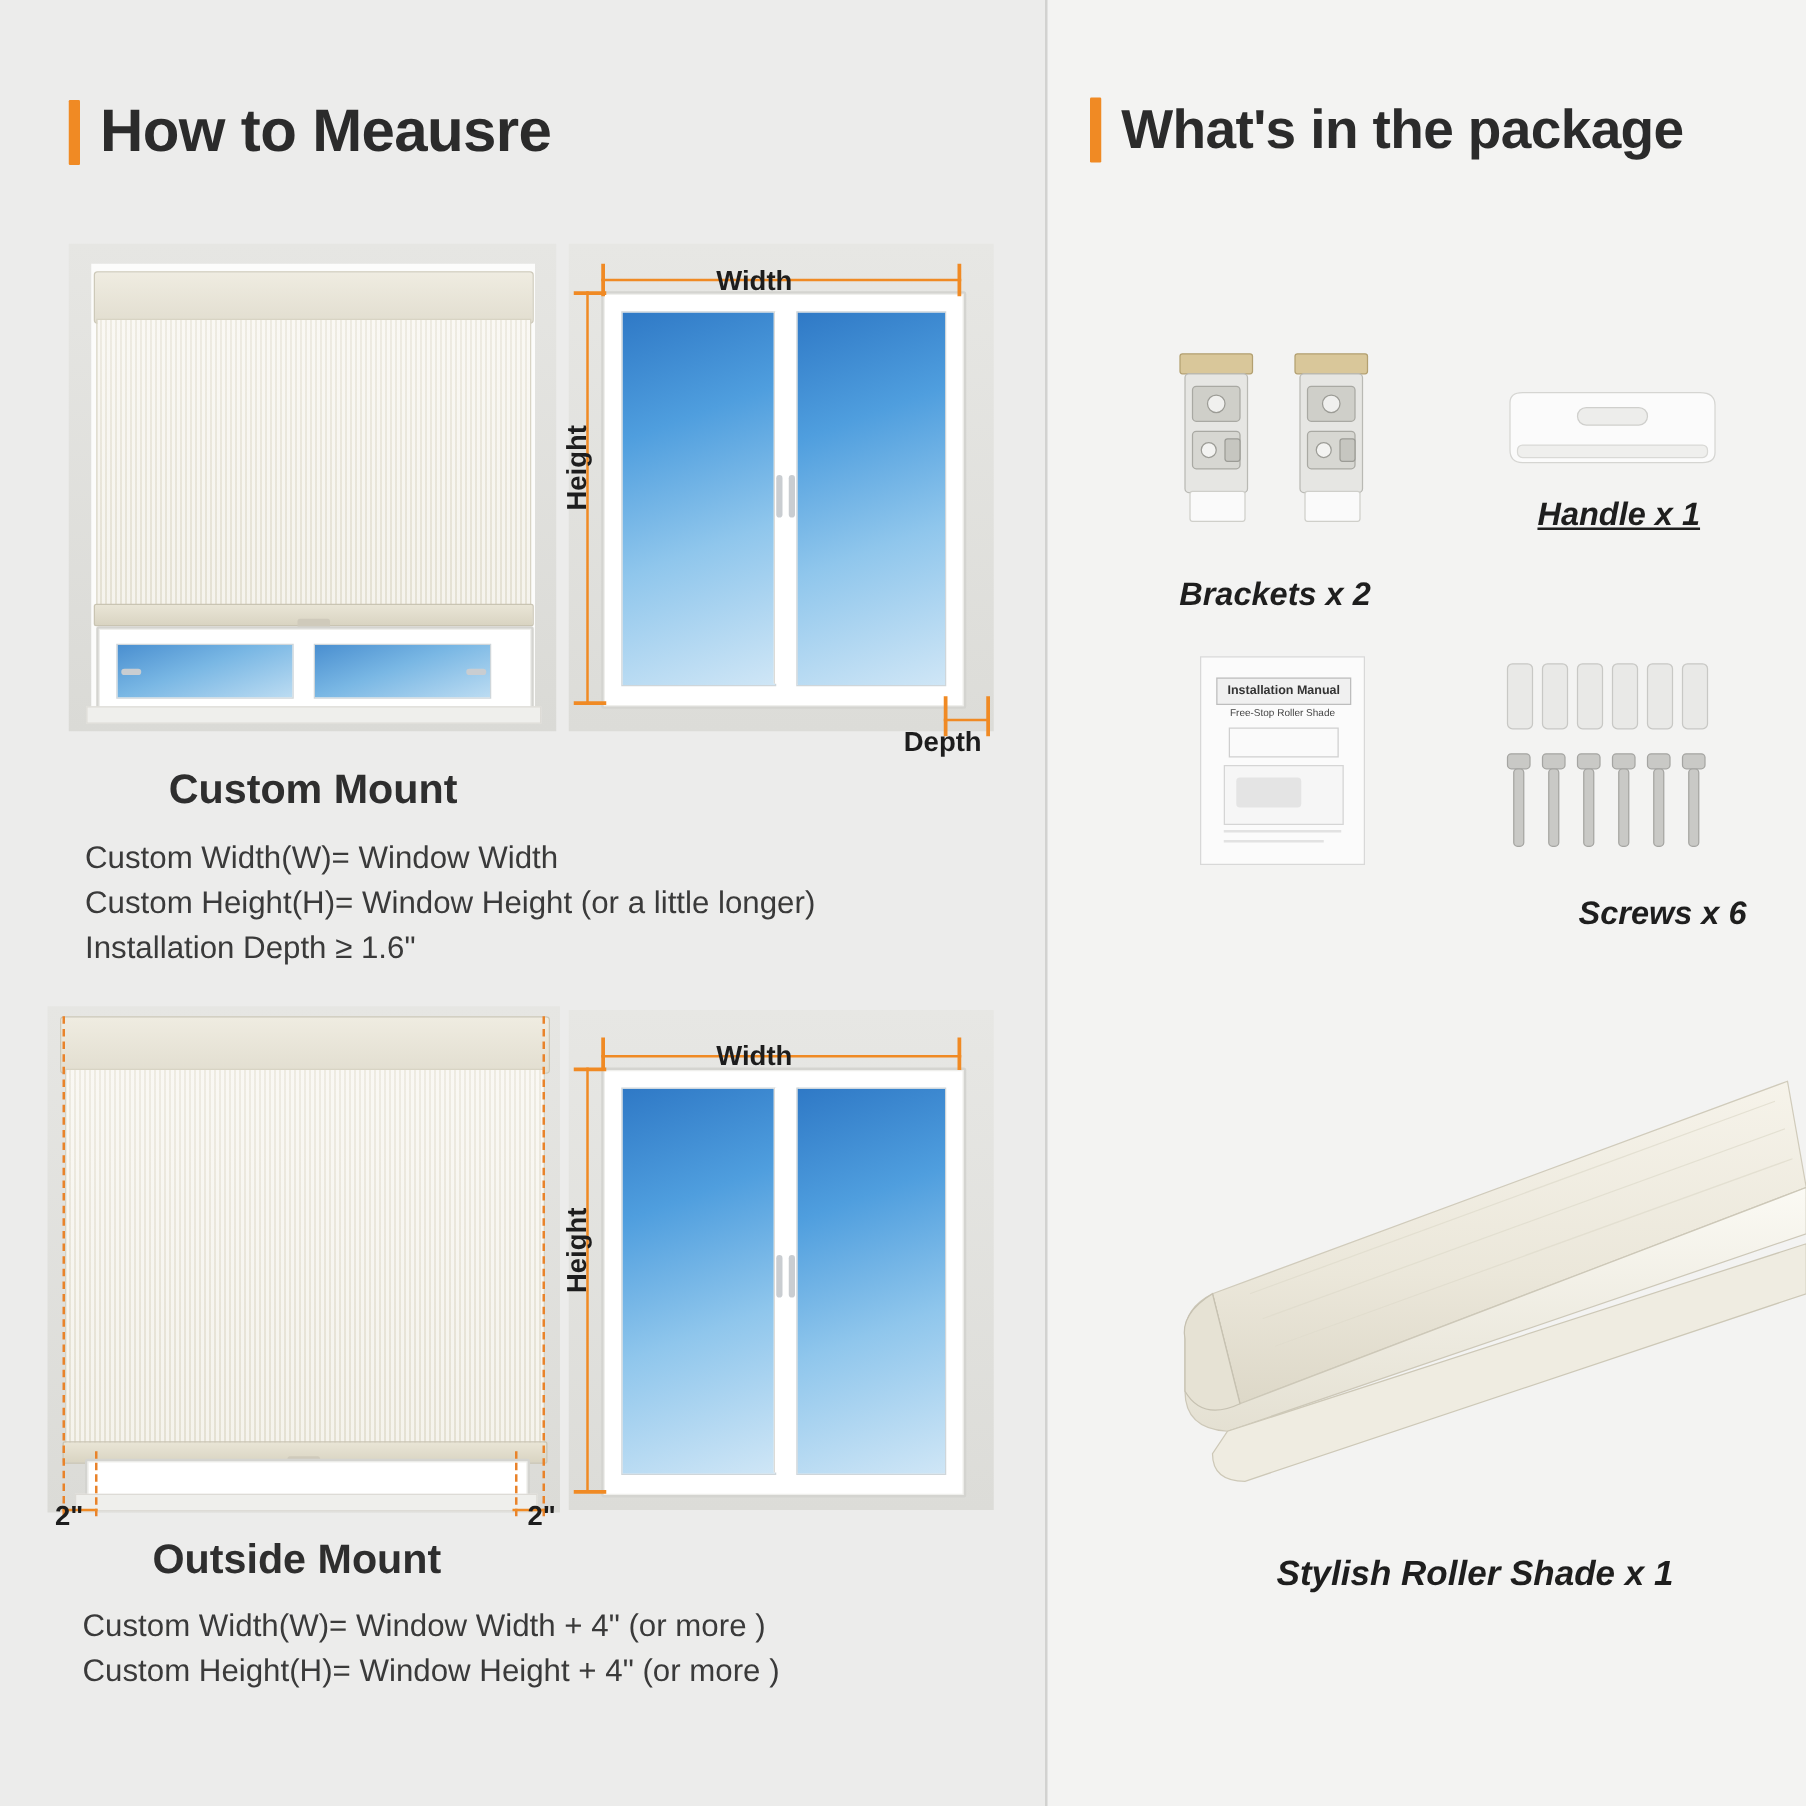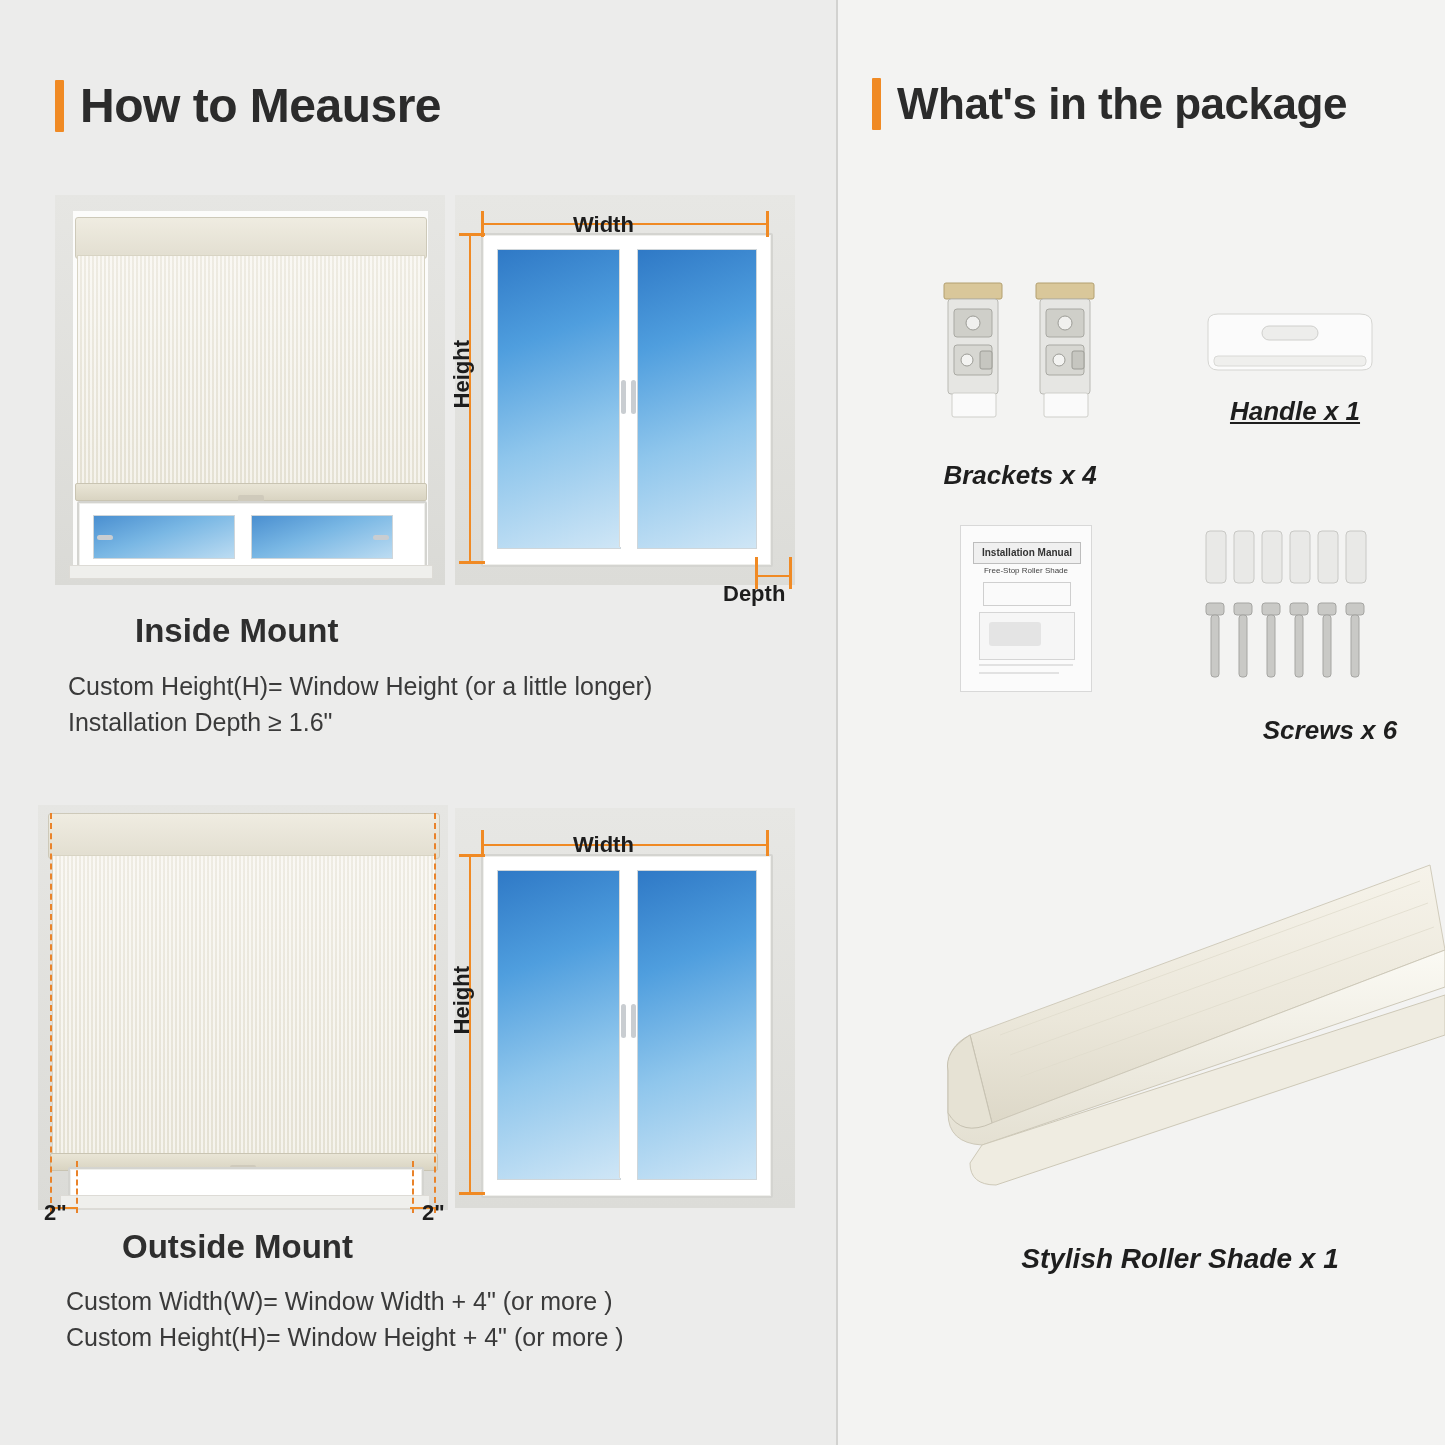--- a/index.html
+++ b/index.html
@@ -115,22 +115,23 @@
     <div class="tick" style="left:4px;top:366px;width:26px;height:3px;"></div>
     <div class="dimline v" style="left:14px;top:38px;height:330px;"></div>
     <div class="dimlabel vertical" style="left:-6px;top:145px;">Height</div>
 
     <div class="tick" style="left:300px;top:362px;width:3px;height:32px;"></div>
     <div class="tick" style="left:334px;top:362px;width:3px;height:32px;"></div>
     <div class="dimline h" style="left:300px;top:380px;width:36px;"></div>
     <div class="dimlabel" style="left:268px;top:386px;">Depth</div>
   </div>
 
-  <div class="mount-title" style="left:135px;top:612px;">Inside Mount</div>
+  <div class="mount-title" style="left:135px;top:612px;">Custom Mount</div>
   <div class="mount-lines" style="left:68px;top:668px;width:720px;">
+    <div>Custom Width(W)= Window Width</div>
     <div>Custom Height(H)= Window Height (or a little longer)</div>
     <div>Installation Depth ≥ 1.6"</div>
   </div>
 
   <div class="blind-wrap" style="left:38px;top:805px;width:410px;height:415px;">
     <div class="wall" style="left:0;top:0;width:410px;height:405px;background:linear-gradient(180deg,#e6e6e3,#dbdbd7);"></div>
 
     <div class="shade-head" style="left:10px;top:8px;width:390px;height:44px;"></div>
 
     <div class="shade-body" style="left:14px;top:50px;width:382px;height:300px;"></div>
@@ -198,21 +199,21 @@
         <rect x="18" y="24" width="50" height="95" rx="3" fill="#e6e6e3" stroke="#b9b9b4"></rect>
         <rect x="24" y="34" width="38" height="28" rx="3" fill="#cfcfc9" stroke="#a9a9a3"></rect>
         <circle cx="43" cy="48" r="7" fill="#f0f0ee" stroke="#9c9c96"></circle>
         <rect x="24" y="70" width="38" height="30" rx="3" fill="#d7d7d2" stroke="#a9a9a3"></rect>
         <circle cx="37" cy="85" r="6" fill="#f3f3f1" stroke="#9c9c96"></circle>
         <rect x="50" y="76" width="12" height="18" rx="2" fill="#c6c6c0" stroke="#9c9c96"></rect>
         <rect x="22" y="118" width="44" height="24" rx="2" fill="#fafafa" stroke="#cfcfca"></rect>
       </g>
     </svg>
   </div>
-  <div class="pkg-label" style="left:910px;top:460px;width:220px;font-size:26px;">Brackets x 4</div>
+  <div class="pkg-label" style="left:910px;top:460px;width:220px;font-size:26px;">Brackets x 2</div>
 
   <div style="position:absolute;left:1200px;top:300px;width:180px;height:90px;">
     <svg width="180" height="90" viewBox="0 0 180 90">
       <path d="M8 22 Q8 14 18 14 L160 14 Q172 14 172 24 L172 62 Q172 70 162 70 L18 70 Q8 70 8 60 Z" fill="#fbfbfb" stroke="#d5d5d2"></path>
       <rect x="62" y="26" width="56" height="14" rx="7" fill="#ededeb" stroke="#cfcfcc"></rect>
       <rect x="14" y="56" width="152" height="10" rx="4" fill="#efefed" stroke="#d9d9d6"></rect>
     </svg>
   </div>
   <div class="pkg-label" style="left:1195px;top:396px;width:200px;font-size:26px;text-decoration:underline;">Handle x 1</div>
 

